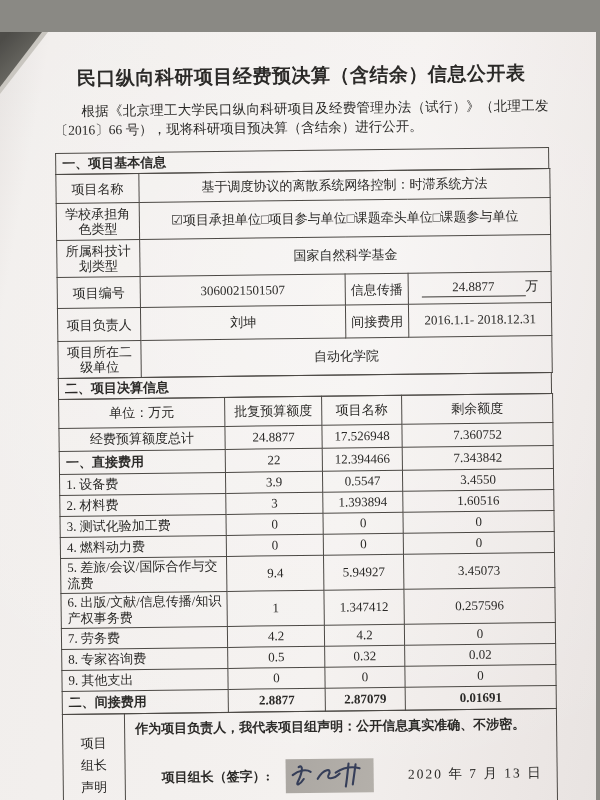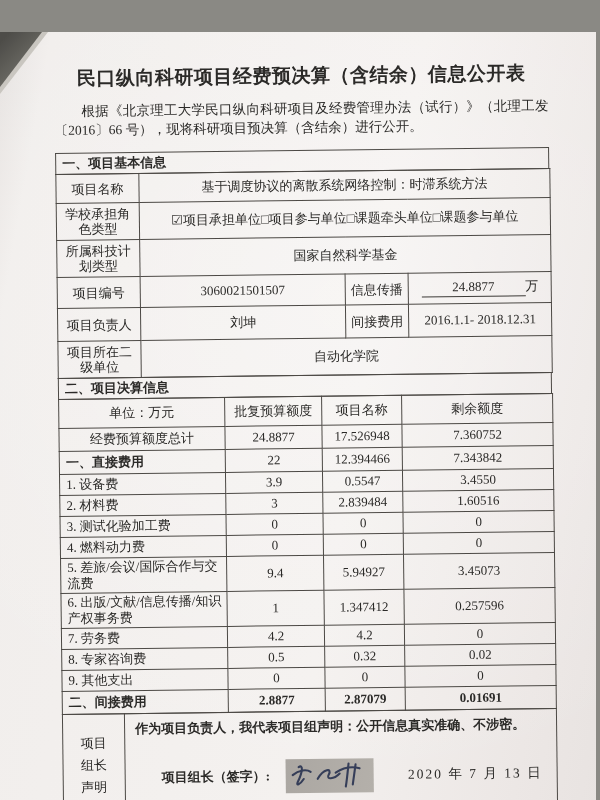--- a/index.html
+++ b/index.html
@@ -146,21 +146,21 @@
       </tr>
       <tr class="r20">
         <td class="lft">1. 设备费</td>
         <td>3.9</td>
         <td>0.5547</td>
         <td>3.4550</td>
       </tr>
       <tr class="r20">
         <td class="lft">2. 材料费</td>
         <td>3</td>
-        <td>2.839484</td>
+        <td>1.393894</td>
         <td>1.60516</td>
       </tr>
       <tr class="r20">
         <td class="lft">3. 测试化验加工费</td>
         <td>0</td>
         <td>0</td>
         <td>0</td>
       </tr>
       <tr class="r20">
         <td class="lft">4. 燃料动力费</td>

